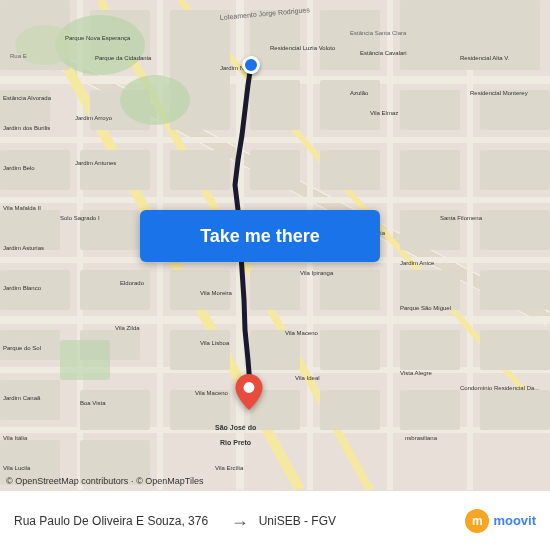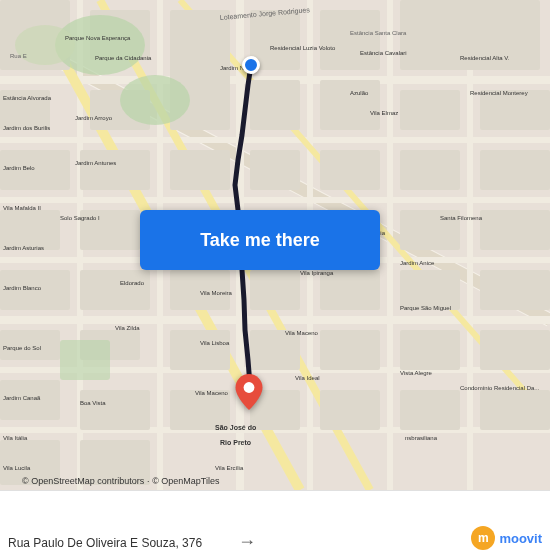--- a/index.html
+++ b/index.html
@@ -25,21 +25,21 @@
       height: 100%;
       position: absolute;
       top: 0; left: 0;
     }
 
     #take-me-there-btn {
       position: absolute;
       top: 210px;
       left: 140px;
       width: 240px;
-      height: 60px;
+      height: 52px;
       background-color: #1a73e8;
       color: white;
       border: none;
       border-radius: 6px;
       font-size: 18px;
       font-weight: bold;
       cursor: pointer;
       z-index: 10;
       display: flex;
       align-items: center;
@@ -73,30 +73,29 @@
       filter: drop-shadow(0 2px 3px rgba(0,0,0,0.4));
     }
 
     #attribution {
       position: absolute;
       bottom: 4px;
       left: 6px;
       font-size: 9px;
       color: #333;
       z-index: 10;
-      margin-left: 16px;
     }
 
     #bottom-bar {
       width: 550px;
       height: 60px;
       background: white;
       display: flex;
-      align-items: flex-end;
-      padding: 0 8px;
+      align-items: center;
+      padding: 0 14px;
       border-top: 1px solid #e0e0e0;
       position: absolute;
       bottom: 0;
       left: 0;
     }
 
     #origin-text {
       font-size: 12px;
       color: #333;
       flex: 1;
@@ -307,18 +306,19 @@
   </div>
 </div>
 
 <button id="take-me-there-btn">Take me there</button>
 
 <div id="bottom-bar">
   <span id="origin-text">Rua Paulo De Oliveira E Souza, 376</span>
 
   <span id="arrow-icon">→</span>
 
+  <span id="dest-text">UniSEB - FGV</span>
 
   <div id="moovit-logo">
     <div id="moovit-circle">m</div>
     <span id="moovit-word">moovit</span>
   </div>
 </div>
 
 </body></html>

